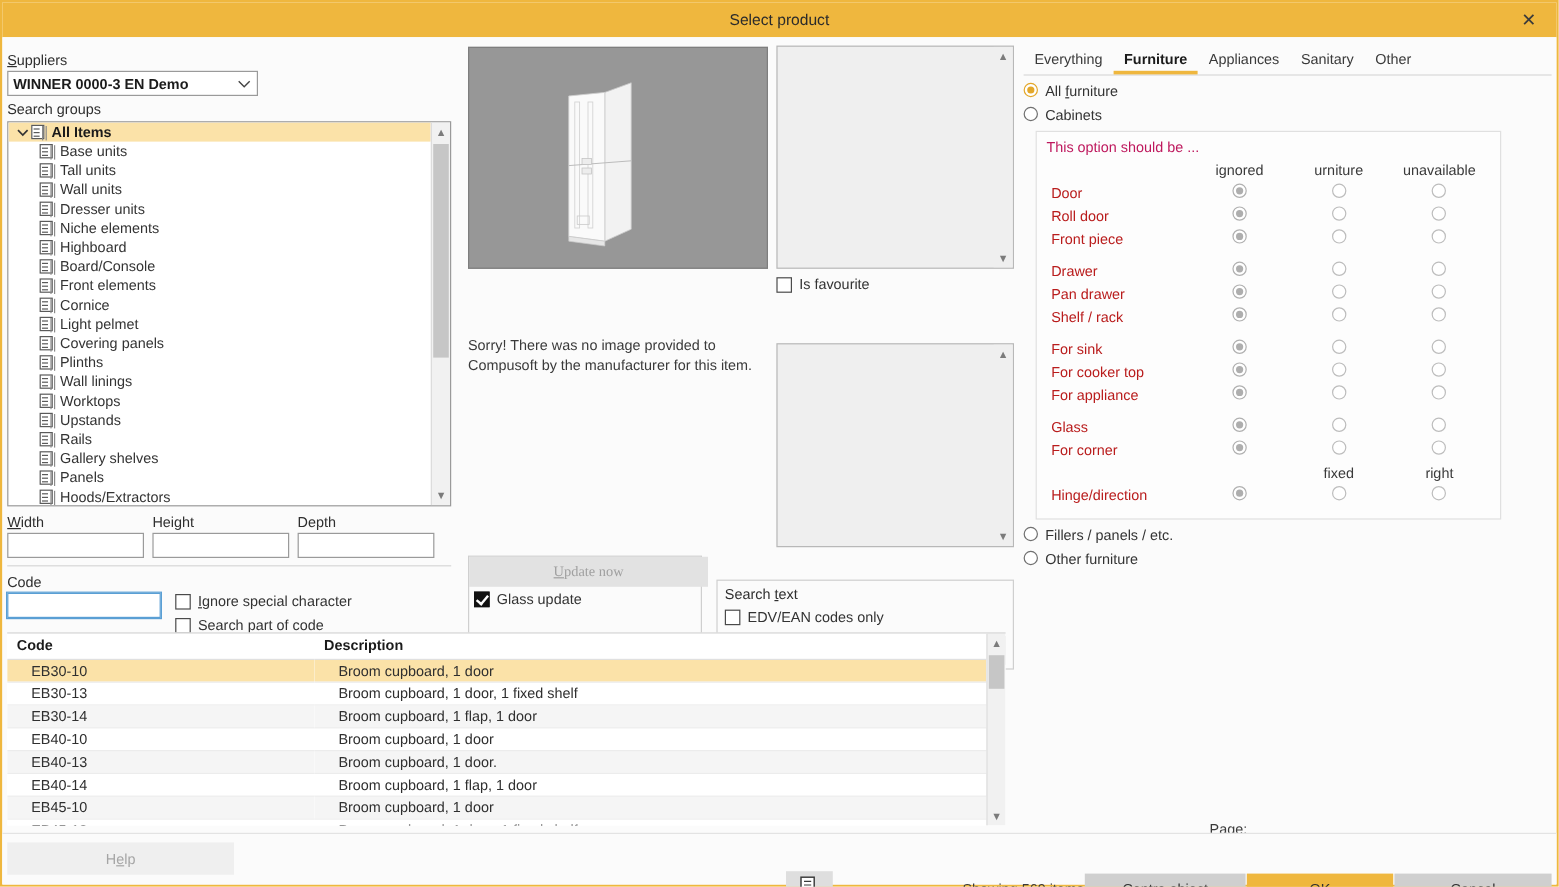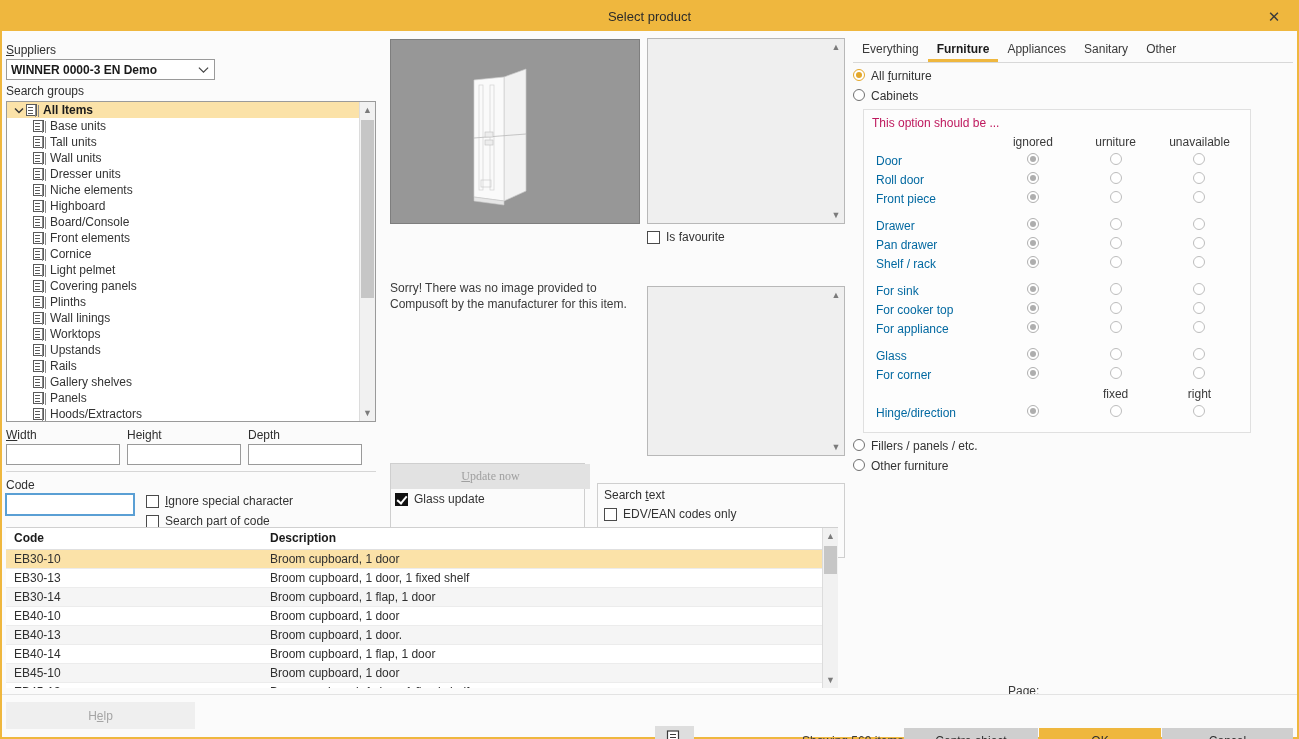--- a/index.html
+++ b/index.html
@@ -207,42 +207,42 @@
   }
   .radio.greyempty { border-color: #bdbdbd; }
   .r-row { display: flex; align-items: flex-start; font-size: 12px; margin-top: 6px; }
   .r-row .radio { margin-right: 6px; }
   .optbox {
     margin: 6px 0 0 10px; border: 1px solid #e0e0e0; background: #fdfdfd;
     padding: 6px 8px 10px 8px; width: 388px;
   }
   .optbox .hdr-text { font-size: 12px; color: #be185d; }
   .opt-grid { width: 100%; border-collapse: collapse; margin-top: 2px; }
-  .opt-grid td { font-size: 12px; color: #0369a1; height: 19px; }
+  .opt-grid td { font-size: 12px; color: #b91c1c; height: 19px; }
   .opt-grid td.colh { color: #3a3a3a; text-align: center; width: 88px; }
   .opt-grid td.rl { width: 124px; padding-left: 4px; }
   .opt-grid td.rc { text-align: center; }
   .opt-grid td.rc .radio { display: inline-block; }
   .opt-grid tr.spacer td { height: 8px; }
   .page-label {
     position: absolute; left: 155px; top: 645px; font-size: 12px; color: #3a3a3a;
   }
   
   .table-wrap {
     position: absolute; left: 4px; top: 496px; width: 832px; height: 161px;
     border-top: 1px solid #d0d0d0; background: #fff; overflow: hidden;
   }
   .tbl { width: 816px; border-collapse: collapse; table-layout: fixed; }
   .tbl th {
     text-align: left; font-size: 12px; font-weight: bold; color: #1b1b1b;
     height: 21px; padding-left: 8px; background: #fff;
     border-bottom: 1px solid #e0e0e0;
   }
   .tbl td {
-    font-size: 12px; color: #2f2f2f; height: 19px; padding-left: 8px;
+    font-size: 12px; color: #2f2f2f; height: 19px; padding-left: 20px;
     border-bottom: 1px solid #ececec; white-space: nowrap; overflow: hidden;
   }
   .tbl tr.sel td { background: #fbe2a8; }
   .tbl tr.alt td { background: #f5f5f5; }
   .col-code { width: 256px; }
   
   .footer {
     position: absolute; left: 0; right: 0; bottom: 0; height: 43px;
     background: #fbfbfb; border-top: 1px solid #e3e3e3;
   }

